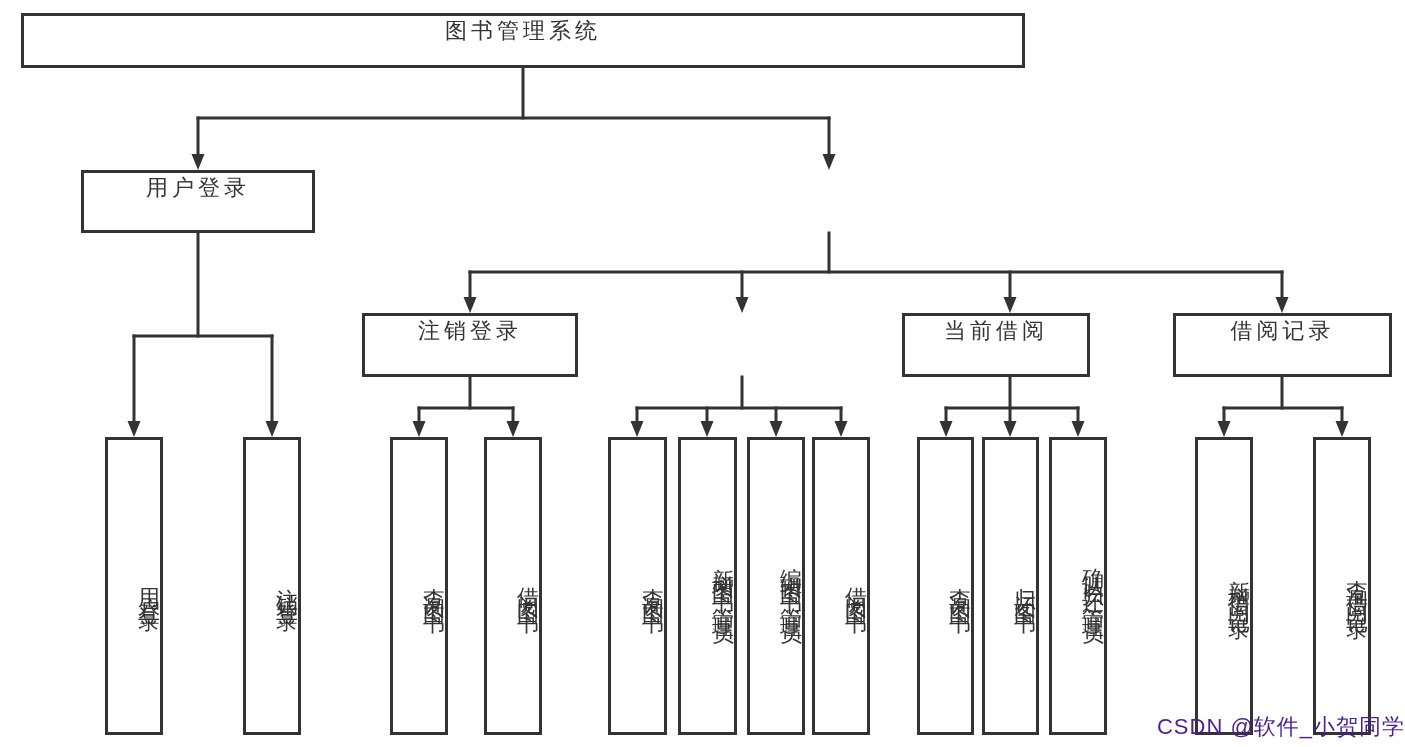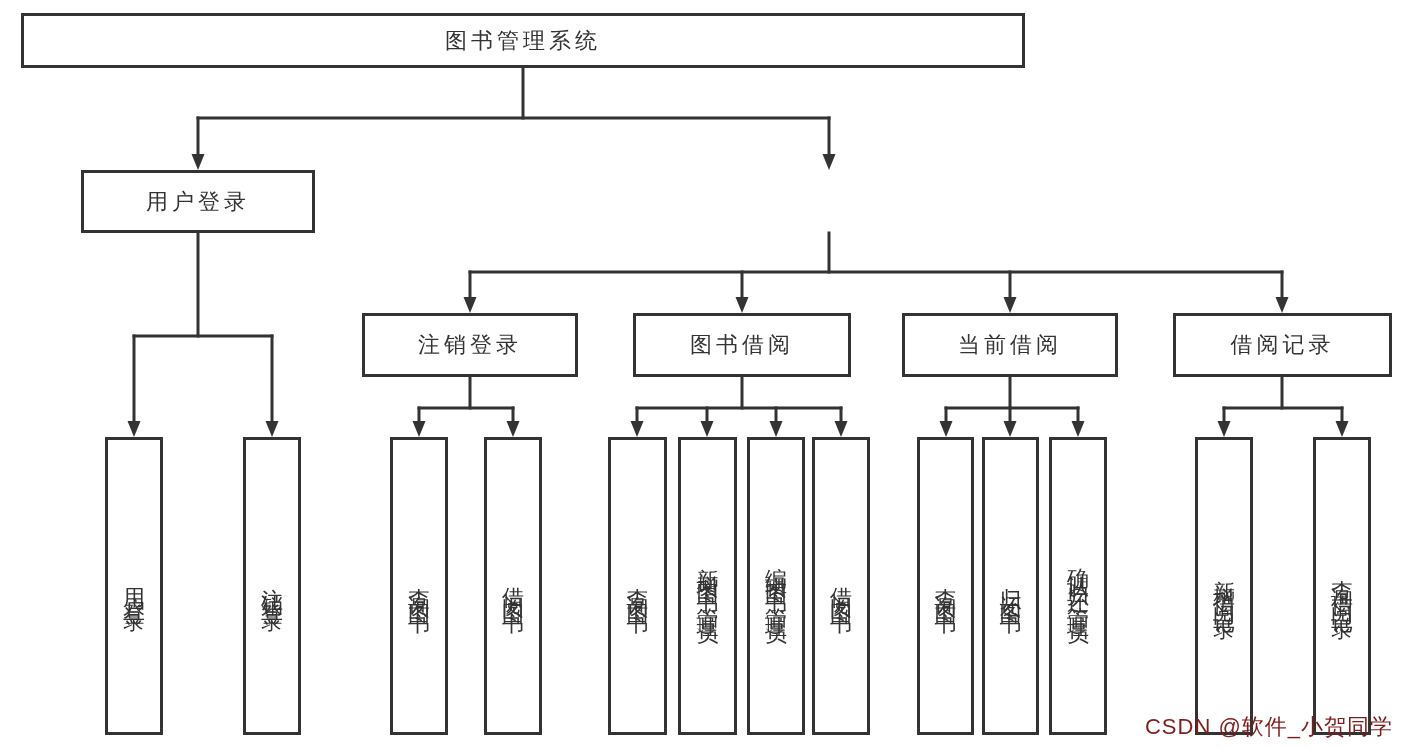--- a/index.html
+++ b/index.html
@@ -3,30 +3,30 @@
 <meta charset="utf-8">
 <style>
   html,body{margin:0;padding:0;background:#ffffff;}
   #stage{
     position:relative;width:1405px;height:747px;background:#ffffff;overflow:hidden;
     font-family:"Liberation Sans","DejaVu Sans",sans-serif;color:#333333;
   }
   #wires{position:absolute;left:0;top:0;width:1405px;height:747px;}
   .box{
     position:absolute;box-sizing:border-box;border:3px solid #333333;background:#ffffff;
-    display:flex;align-items:center;justify-content:center;
+    display:flex;align-items:flex-start;justify-content:center;
     font-size:22px;letter-spacing:4px;color:#333333;white-space:nowrap;
   }
   .vbox{
     writing-mode:vertical-rl;text-orientation:mixed;
     letter-spacing:8px;line-height:1;white-space:normal;
   }
   .watermark{
-    position:absolute;top:712px;right:12px;z-index:5;
-    font-size:22px;letter-spacing:1px;color:#7f1d1d;white-space:nowrap;
+    position:absolute;top:712px;right:0;z-index:5;
+    font-size:22px;letter-spacing:1px;color:#4c1d95;white-space:nowrap;
   }
 </style>
 </head>
 <body>
 
 <div id="stage">
 
   <svg id="wires" viewBox="0 0 1405 747" xmlns="http://www.w3.org/2000/svg">
     <g stroke="#333333" stroke-width="3" stroke-linecap="square">
 
@@ -97,24 +97,21 @@
     <span>图书管理系统</span>
   </div>
 
   <div class="box" style="left:81px;top:170px;width:234px;height:63px">
     <span>用户登录</span>
   </div>
 
   <div class="box" style="left:362px;top:313px;width:216px;height:64px">
     <span>注销登录</span>
   </div>
-  <div class="box" style="left:633px;top:313px;width:218px;height:64px">
-    <span>图书借阅</span>
-  </div>
-  <div class="box" style="left:902px;top:313px;width:216px;height:64px">
+  <div class="box" style="left:902px;top:313px;width:188px;height:64px">
     <span>当前借阅</span>
   </div>
   <div class="box" style="left:1173px;top:313px;width:219px;height:64px">
     <span>借阅记录</span>
   </div>
 
   <div class="box vbox" style="left:105px;top:437px;width:58px;height:298px">
     <span>用户登录</span>
   </div>
   <div class="box vbox" style="left:243px;top:437px;width:58px;height:298px">

